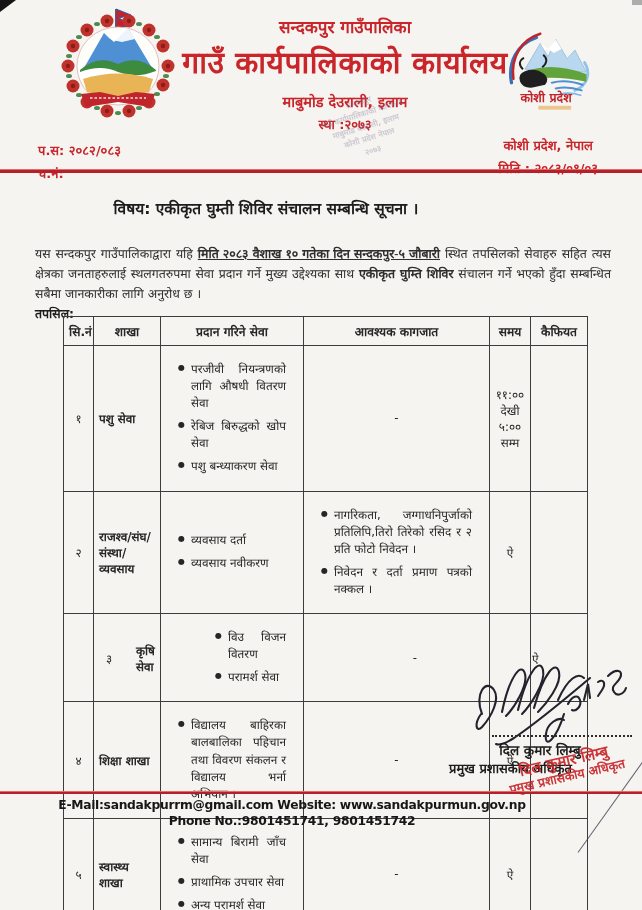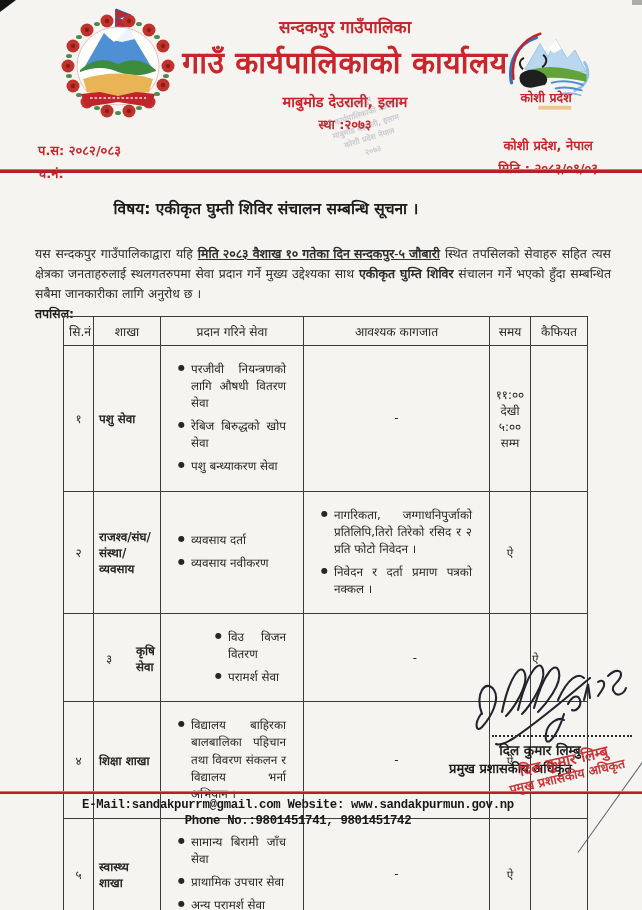--- a/index.html
+++ b/index.html
@@ -37,21 +37,21 @@
   .body-par{position:absolute;left:35px;top:244px;width:576px;
     font-size:12.4px;line-height:1.62;text-align:justify;color:#2e2e2e;}
   .body-par .u1{font-weight:bold;text-decoration:underline;font-family:Liberation Serif, serif;}
   .body-par .b2{font-weight:bold;}
   .tapasil{font-weight:bold;color:#1d1d1d;}
 
   
   .tbl-wrap{position:absolute;left:63px;top:316px;}
   table{border-collapse:collapse;table-layout:fixed;width:524px;font-size:11.8px;color:#262626;}
   th,td{border:1.2px solid #3c3c3c;padding:3px 5px;vertical-align:middle;}
-  th{font-size:12.2px;font-weight:normal;height:22px;}
+  th{font-size:12.2px;font-weight:bold;height:22px;}
   col.c-sn{width:30px;} col.c-br{width:67px;} col.c-sv{width:143px;}
   col.c-doc{width:186px;} col.c-time{width:41px;} col.c-rem{width:57px;}
   td.sn{text-align:center;}
   td.branch{font-weight:bold;}
   td.center{text-align:center;}
   ul.svc{margin:12px;padding:0;list-style:none;}
   ul.svc li{position:relative;padding-left:13px;margin:6px 0;text-align:justify;line-height:1.45;}
   ul.svc li::before{content:"●";position:absolute;left:0;top:1px;font-size:8px;}
   tr.r1 td{height:102px;} tr.r2 td{height:74px;} tr.r3 td{height:50px;padding-left:42px;}
   tr.r4 td{height:66px;} tr.r5 td{height:76px;}
@@ -66,21 +66,21 @@
   .red-stamp{position:absolute;left:468px;top:753px;width:195px;text-align:center;
     transform:rotate(-13deg);color:#c9252b;opacity:.92;line-height:1.15;}
   .red-stamp .l1{font-size:15px;font-weight:bold;}
   .red-stamp .l2{font-size:12.5px;font-weight:bold;}
   .pen-line{position:absolute;left:578px;top:852px;width:112px;height:0;
     border-top:1.6px solid #3e3e52;transform-origin:left center;transform:rotate(-54.5deg);opacity:.8;}
 
   
   .ftr-rule{position:absolute;left:0;top:791px;width:642px;height:3px;
     background:#b5202a;border-top:1px solid #e76a6a;box-sizing:border-box;}
-  .ftr{position:absolute;left:17px;top:798px;width:562px;text-align:center;color:#171717;font-family:Liberation Mono, monospace;}
+  .ftr{position:absolute;left:11px;top:798px;width:562px;text-align:center;color:#171717;}
   .ftr .f1{font-size:12.3px;font-weight:bold;letter-spacing:-.3px;}
   .ftr .f2{font-size:12.3px;font-weight:bold;letter-spacing:-.3px;margin-top:2px;}
 </style>
 </head>
 <body>
 
 <div class="paper">
 
   <div class="corner-tl"></div>
   <div class="corner-tr"></div>

